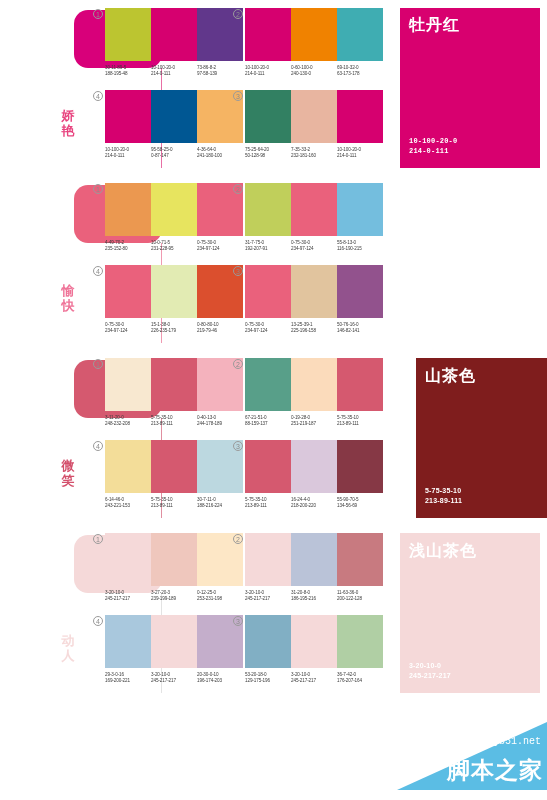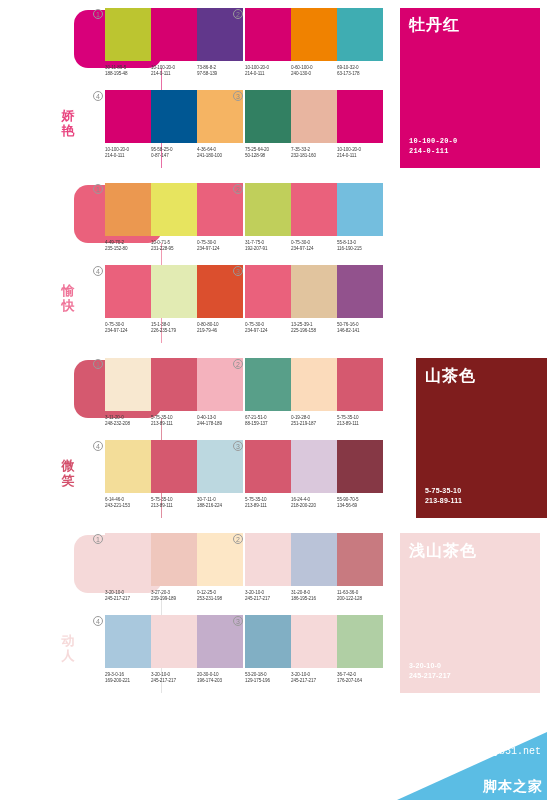--- a/index.html
+++ b/index.html
@@ -74,36 +74,36 @@
     letter-spacing: 1px;
   }
   .hero-codes {
     position: absolute; left: 9px; bottom: 12px;
     font-size: 7px; font-weight: bold; line-height: 10px;
     letter-spacing: 0.2px;
   }
 
   
   .watermark {
-    position: absolute; right: 0; bottom: 0;
+    position: absolute; right: 0; bottom: 10px;
     width: 150px; height: 68px; overflow: hidden;
   }
   .wm-band {
     position: absolute; left: 0; top: 0; width: 150px; height: 68px;
     background: #5bbde4;
     clip-path: polygon(100% 0, 100% 100%, 0 100%);
   }
   .wm-url {
     position: absolute; right: 6px; top: 14px;
     color: #ffffff; font-size: 10px;
     font-family: "Liberation Mono", "DejaVu Sans Mono", monospace;
   }
   .wm-name {
     position: absolute; right: 4px; bottom: 4px;
-    color: #ffffff; font-size: 14px; font-weight: bold;
+    color: #ffffff; font-size: 23px; font-weight: bold;
     letter-spacing: 1px;
   }
 </style>
 </head>
 <body>
 
 <div class="sheet" id="sheet">
     <div class="section" style="position: absolute; left: 0px; top: 525px;">
       <div class="chip-col">
         <div class="master-chip" style="background: rgb(245, 217, 217);"></div>

